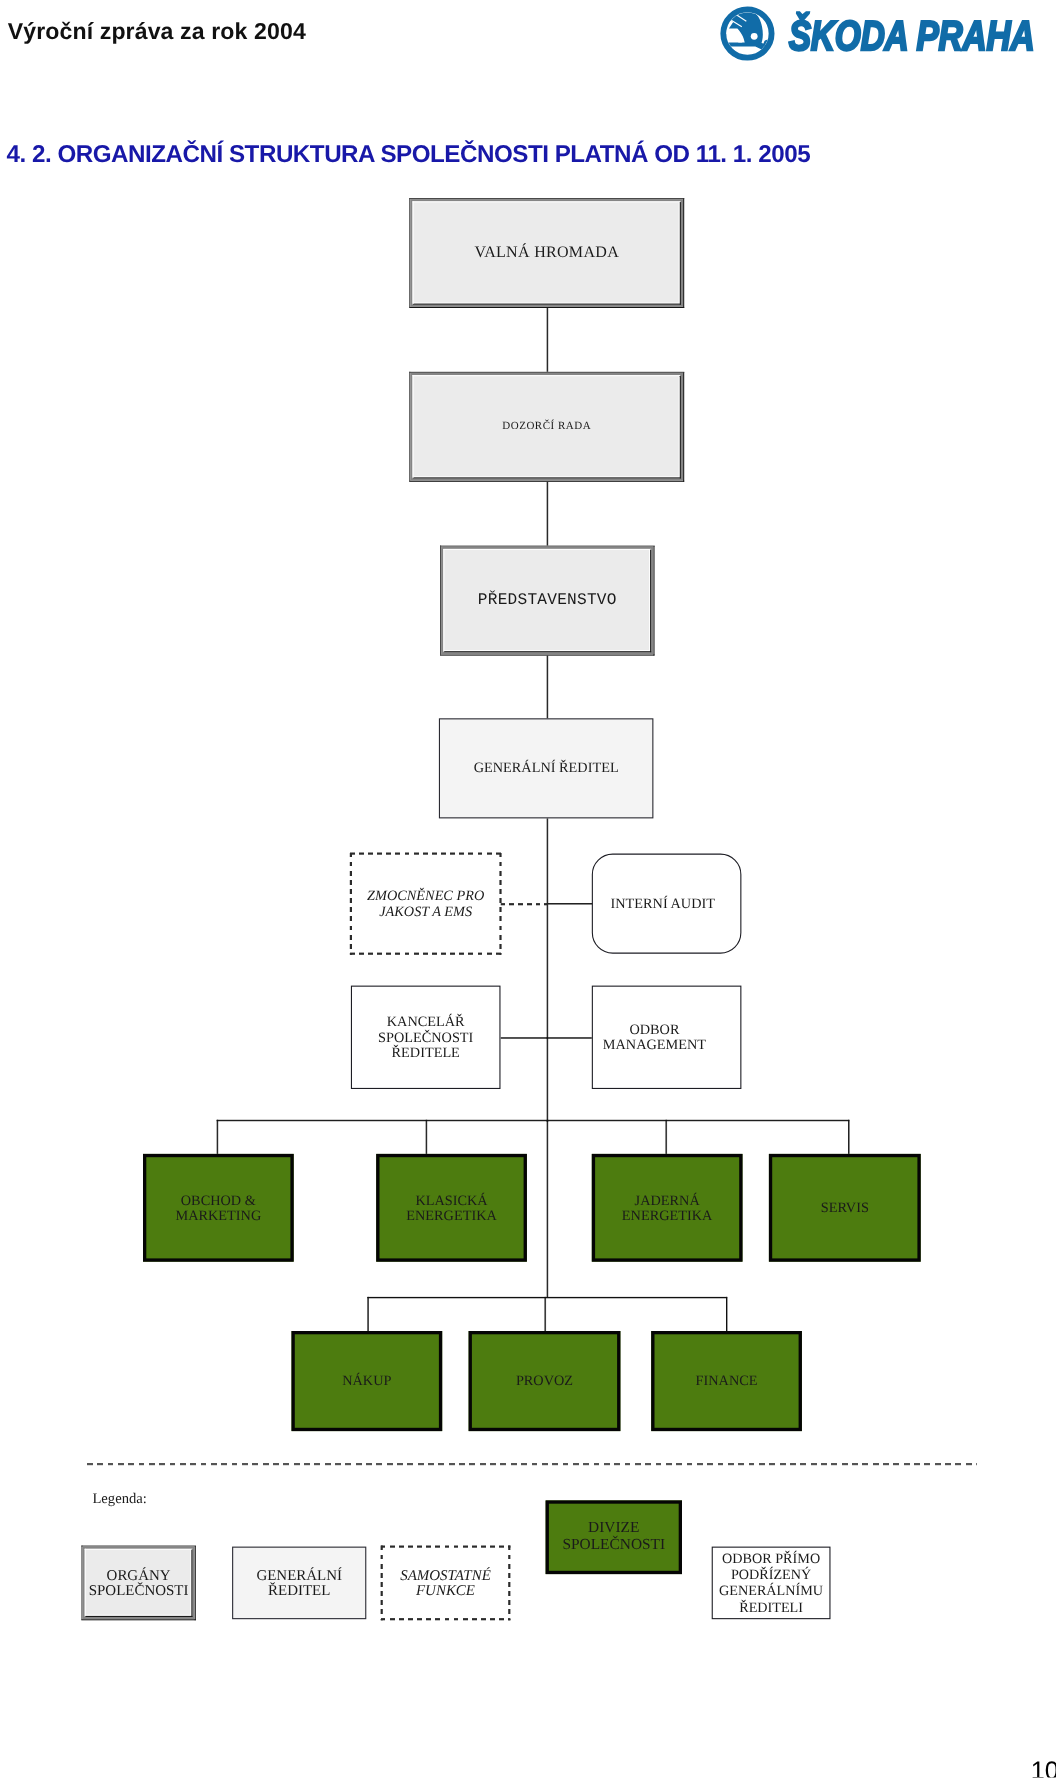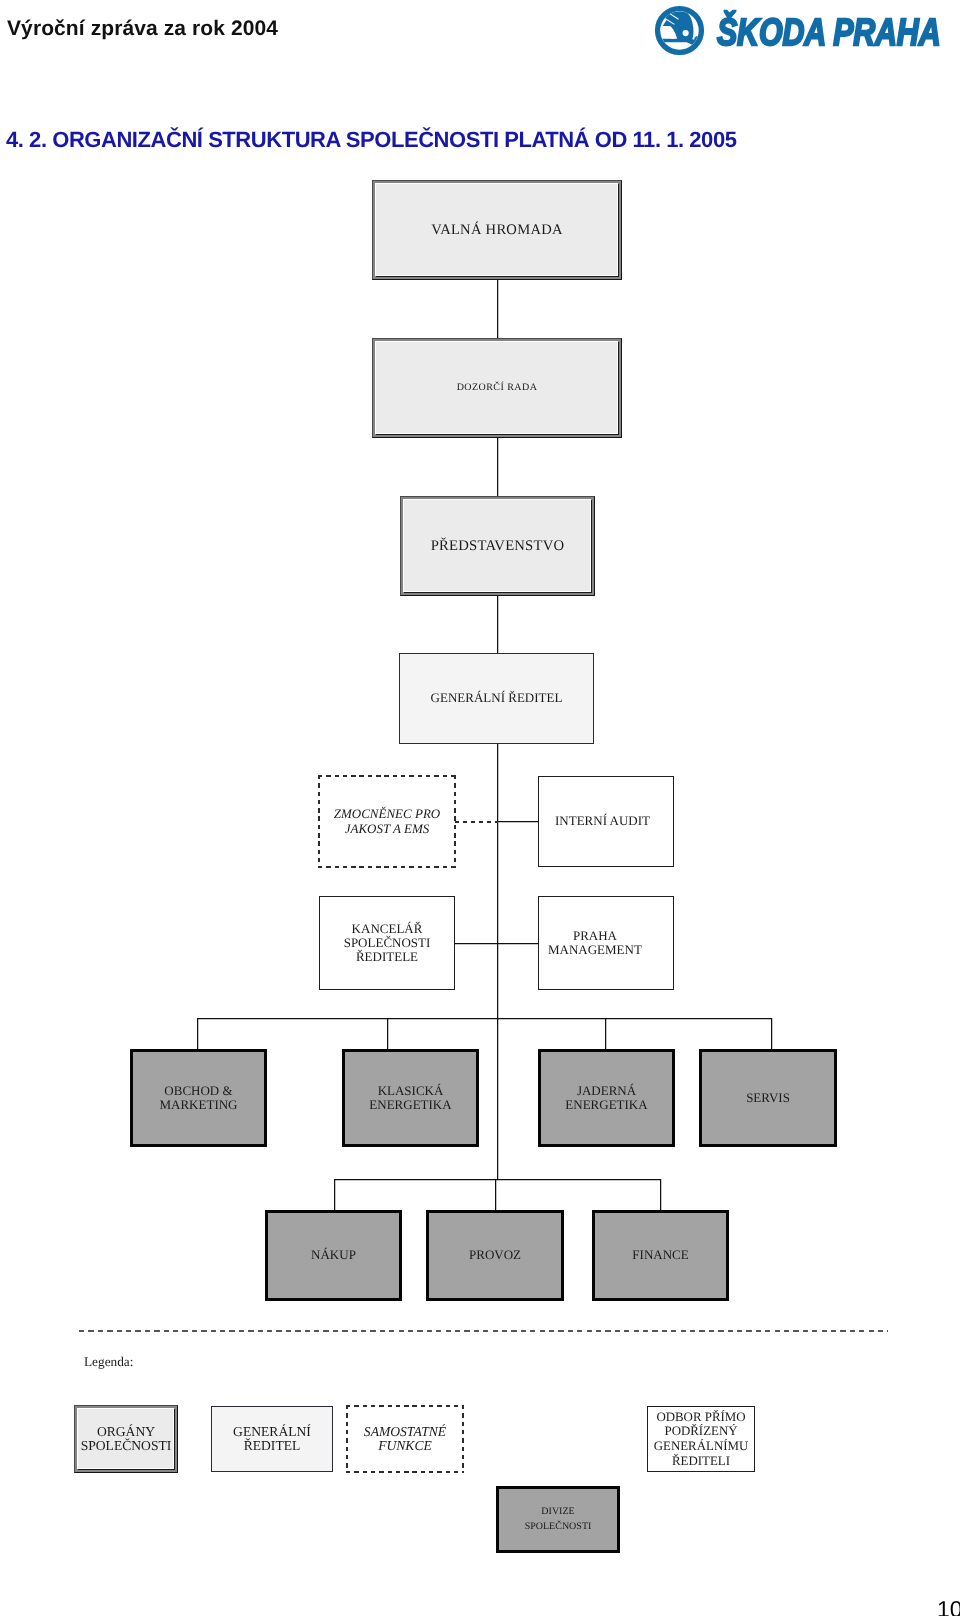--- a/index.html
+++ b/index.html
@@ -60,21 +60,21 @@
        repeating-linear-gradient(to right,#2b2b2b 0 4.4px,rgba(0,0,0,0) 4.4px 8.3px),
        repeating-linear-gradient(to right,#2b2b2b 0 4.4px,rgba(0,0,0,0) 4.4px 8.3px),
        repeating-linear-gradient(to bottom,#2b2b2b 0 4.4px,rgba(0,0,0,0) 4.4px 8.3px),
        repeating-linear-gradient(to bottom,#2b2b2b 0 4.4px,rgba(0,0,0,0) 4.4px 8.3px);
      background-size:100% 2px, 100% 2px, 2px 100%, 2px 100%;
      background-position:0 0, 0 100%, 0 0, 100% 0;
      background-repeat:no-repeat;}
   
   .s-odbor{background:#ffffff;border:1.8px solid #1d1d24;}
   
-  .s-divize{background:#a3a3a3;border:3.6px solid #050505;}
+  .s-divize{background:#4d7c0f;border:3.6px solid #050505;}
   .ln{position:absolute;background:#101010;}
   .ln-h{height:1px;box-shadow:0 0.45px 0 rgba(20,20,20,0.55);}
   .ln-v{width:1px;box-shadow:0.45px 0 0 rgba(20,20,20,0.55);}
   .ln-dash-h{position:absolute;height:2px;
       background-image:repeating-linear-gradient(to right,#2b2b2b 0 4.3px,rgba(0,0,0,0) 4.3px 8.0px);}
   .sep{position:absolute;height:2px;
        background-image:repeating-linear-gradient(to right,#555 0 5.3px,rgba(0,0,0,0) 5.3px 9.4px);}
   .legenda{position:absolute;font-family:"Liberation Serif",serif;font-size:13.3px;color:#1a1a1a;}
 </style>
 </head>
@@ -144,37 +144,37 @@
     <div class="ln ln-v" style="left:334px;top:1179px;height:31px;"></div>
     <div class="ln ln-v" style="left:495px;top:1179px;height:31px;"></div>
     <div class="ln ln-v" style="left:660px;top:1179px;height:31px;"></div>
 
     <div class="node s-organy t-big" style="left:372px;top:180px;width:250px;height:100px;">
       <span class="lbl">VALNÁ HROMADA</span>
     </div>
     <div class="node s-organy" style="left:372px;top:338px;width:250px;height:100px;font-size:10px;letter-spacing:0.45px;">
       <span class="lbl">DOZORČÍ RADA</span>
     </div>
-    <div class="node s-organy" style="left:400px;top:496px;width:195px;height:100px;font-size:14.7px;letter-spacing:0.2px;">
+    <div class="node s-organy" style="left:400px;top:496px;width:195px;height:100px;font-size:14.7px;letter-spacing:0.2px;font-family:Liberation Mono, monospace;">
       <span class="lbl">PŘEDSTAVENSTVO</span>
     </div>
     <div class="node s-gr" style="left:399px;top:653px;width:195px;height:91px;">
       <span class="lbl">GENERÁLNÍ ŘEDITEL</span>
     </div>
     <div class="node s-samostatne" style="left:319px;top:776px;width:136px;height:91px;">
       <span><span>ZMOCNĚNEC PRO</span><br><span>JAKOST A EMS</span></span>
     </div>
-    <div class="node s-odbor" style="left:538px;top:776px;width:136px;height:91px;padding-right:7px;">
+    <div class="node s-odbor" style="left:538px;top:776px;width:136px;height:91px;padding-right:7px;border-radius:19px;">
       <span class="lbl">INTERNÍ AUDIT</span>
     </div>
     <div class="node s-odbor" style="left:319px;top:896px;width:136px;height:94px;">
       <span><span>KANCELÁŘ</span><br><span>SPOLEČNOSTI</span><br><span>ŘEDITELE</span></span>
     </div>
     <div class="node s-odbor" style="left:538px;top:896px;width:136px;height:94px;justify-content:flex-start;padding-left:9px;">
-      <span><span>PRAHA</span><br><span>MANAGEMENT</span></span>
+      <span><span>ODBOR</span><br><span>MANAGEMENT</span></span>
     </div>
     <div class="node s-divize" style="left:130px;top:1049px;width:137px;height:98px;">
       <span><span>OBCHOD &amp;</span><br><span>MARKETING</span></span>
     </div>
     <div class="node s-divize" style="left:319px;top:1049px;width:137px;height:98px;margin-left:23px;">
       <span><span>KLASICKÁ</span><br><span>ENERGETIKA</span></span>
     </div>
     <div class="node s-divize" style="left:538px;top:1049px;width:137px;height:98px;">
       <span><span>JADERNÁ</span><br><span>ENERGETIKA</span></span>
     </div>
@@ -197,21 +197,21 @@
 
   <div class="node s-organy" style="left:74px;top:1405px;width:104px;height:68px;font-size:13.6px;line-height:14.3px;">
     <span><span>ORGÁNY</span><br><span>SPOLEČNOSTI</span></span>
   </div>
   <div class="node s-gr" style="left:211px;top:1406px;width:122px;height:66px;font-size:13.6px;line-height:14.3px;">
     <span><span>GENERÁLNÍ</span><br><span>ŘEDITEL</span></span>
   </div>
   <div class="node s-samostatne" style="left:347px;top:1406px;width:116px;height:66px;font-size:13.6px;line-height:14.3px;">
     <span><span>SAMOSTATNÉ</span><br><span>FUNKCE</span></span>
   </div>
-  <div class="node s-divize" style="left:496px;top:1486px;width:124px;height:67px;font-size:10px;line-height:14.3px;">
+  <div class="node s-divize" style="left:496px;top:1364px;width:124px;height:67px;font-size:14px;line-height:14.3px;">
     <span><span>DIVIZE</span><br><span>SPOLEČNOSTI</span></span>
   </div>
   <div class="node s-odbor" style="left:647px;top:1406px;width:108px;height:66px;font-size:12.9px;line-height:14.6px;">
     <span><span>ODBOR PŘÍMO</span><br><span>PODŘÍZENÝ</span><br><span>GENERÁLNÍMU</span><br><span>ŘEDITELI</span></span>
   </div>
 
   <div class="abs page-number">10</div>
 
 </div>
 

